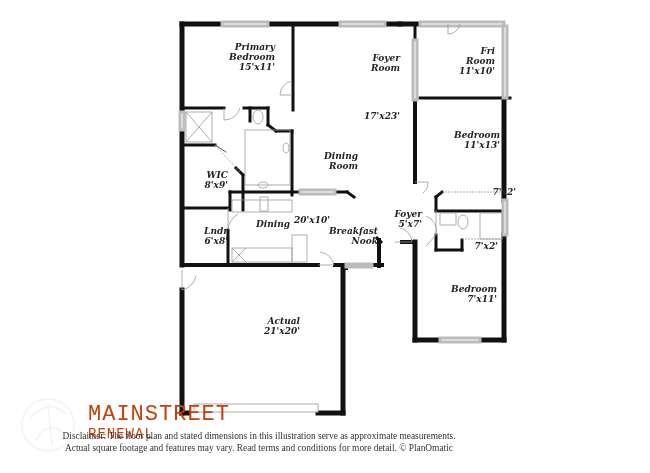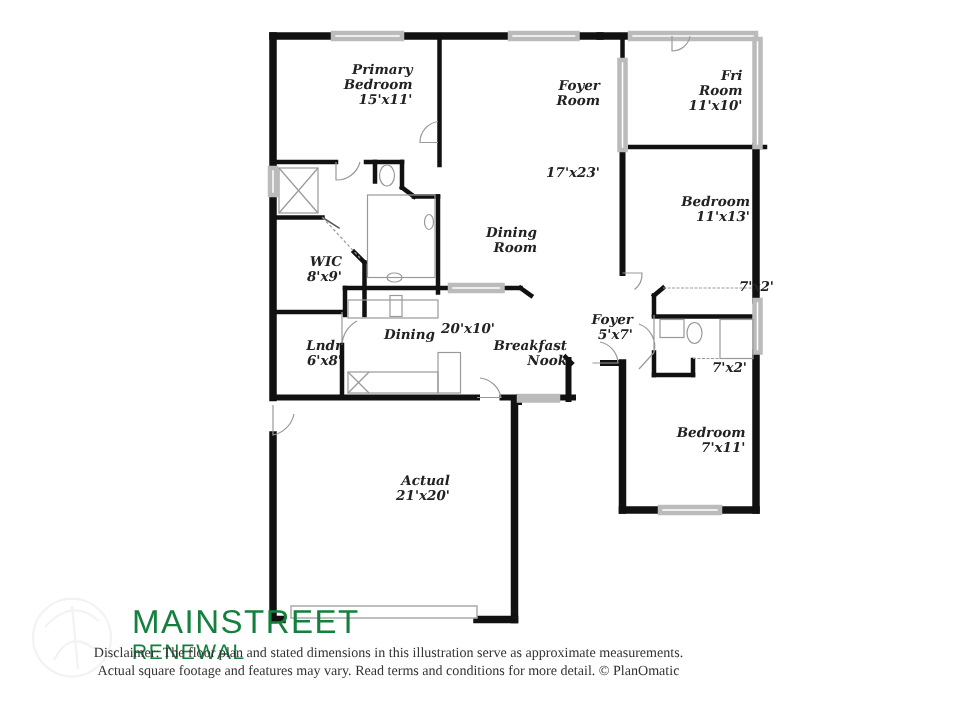--- a/index.html
+++ b/index.html
@@ -2,21 +2,21 @@
 <html><head>
 <meta charset="utf-8">
 <style>
   html, body { margin: 0; padding: 0; background: #ffffff; }
   body { width: 650px; height: 473px; position: relative; overflow: hidden; font-family: "DejaVu Serif", "Liberation Serif", serif; }
   #plan { position: absolute; left: 0; top: 0; width: 650px; height: 473px; }
   .lbl { position: absolute; text-align: right; font-weight: bold; font-size: 9px; line-height: 10px; color: #222; font-family: "DejaVu Serif", "Liberation Serif", serif; font-style: italic; }
   .lbl span { display: block; }
   .dim { font-weight: bold; }
   .disclaimer { position: absolute; left: 0; width: 518px; text-align: center; font-size: 9.4px; color: #333; font-family: "Liberation Serif", "DejaVu Serif", serif; line-height: 12px; }
-  .wm { position: absolute; color: #15803d; font-family: Liberation Sans, sans-serif; letter-spacing: 1px; }
+  .wm { position: absolute; color: #c2410c; font-family: Liberation Mono, monospace; letter-spacing: 1px; }
 </style>
 </head>
 <body>
 
 <svg id="plan" viewBox="0 0 650 473" xmlns="http://www.w3.org/2000/svg">
 
   <g opacity="0.25" fill="none" stroke="#cfcfcf" stroke-width="1.5">
     <circle cx="48" cy="425" r="26"></circle>
     <path d="M30 418 Q48 398 66 414 M36 440 Q46 420 62 432 M48 404 L52 446"></path>
   </g>

